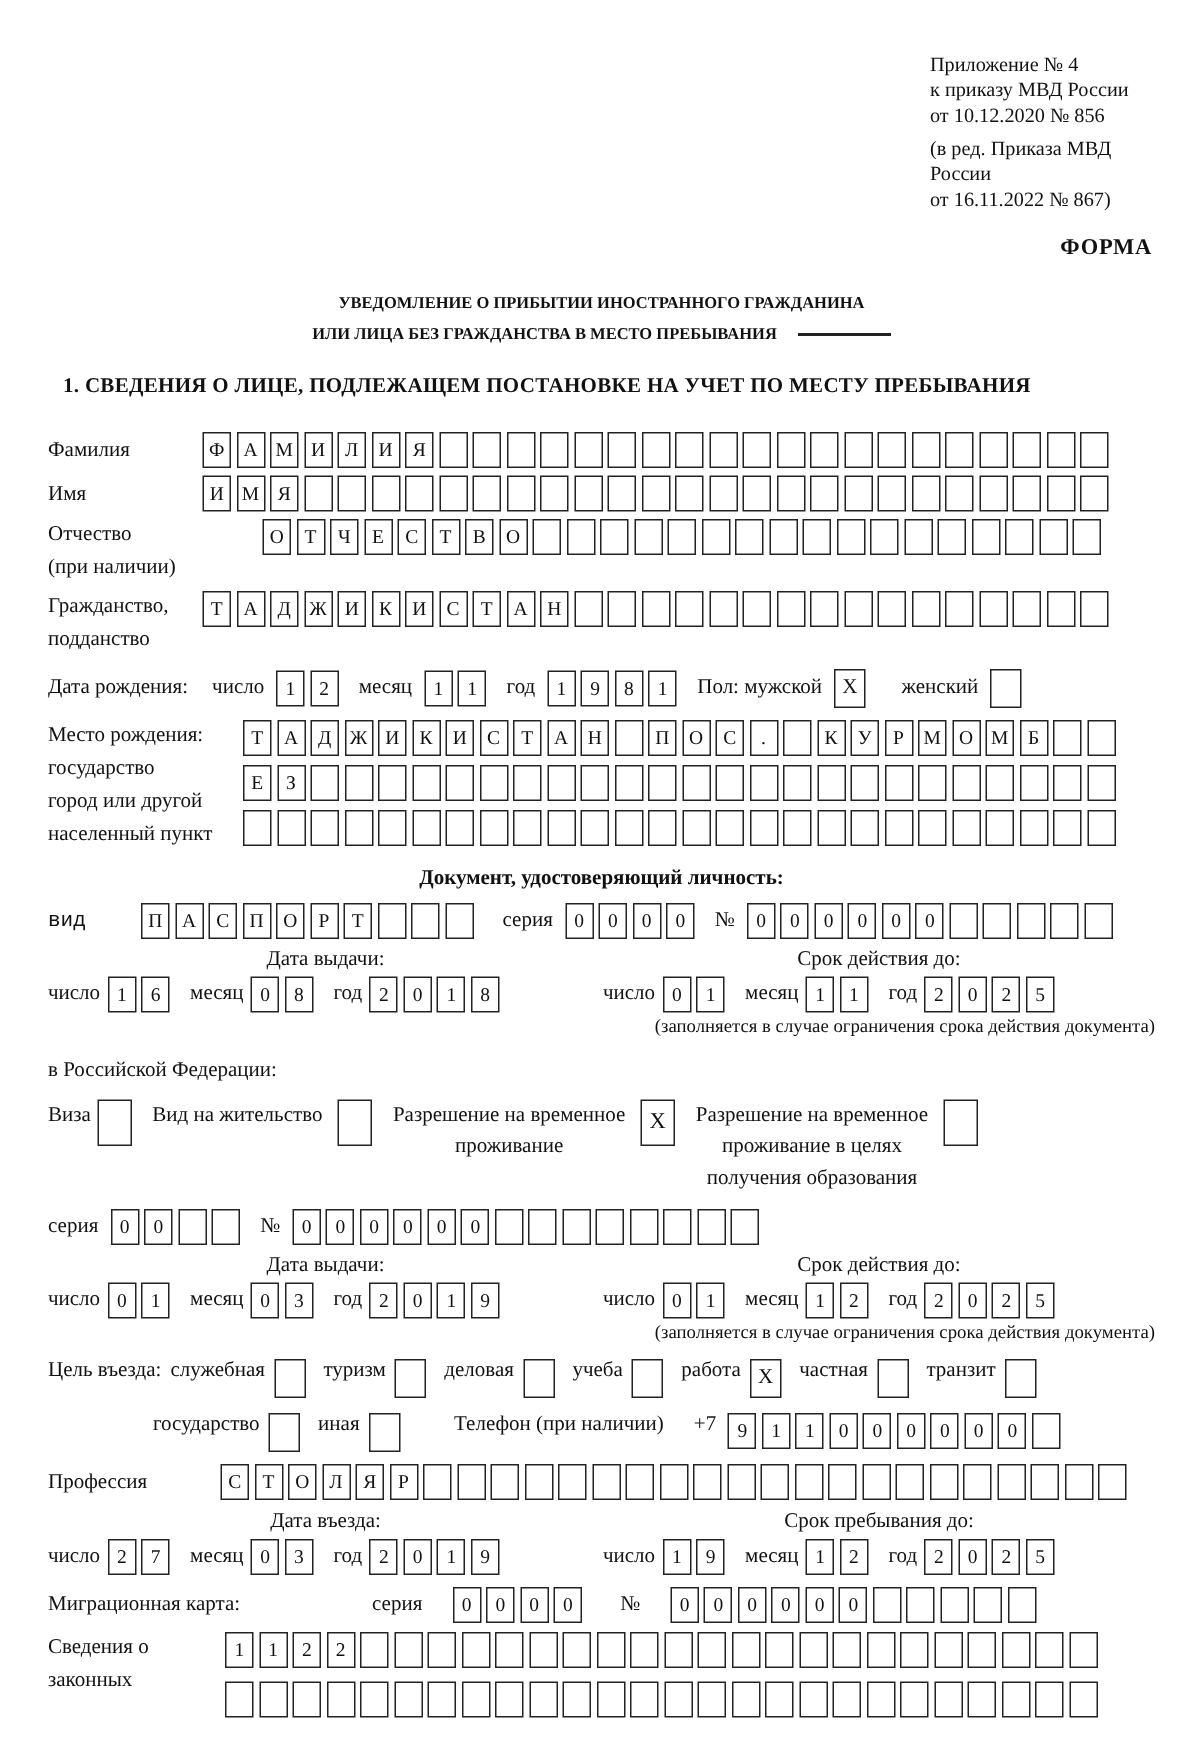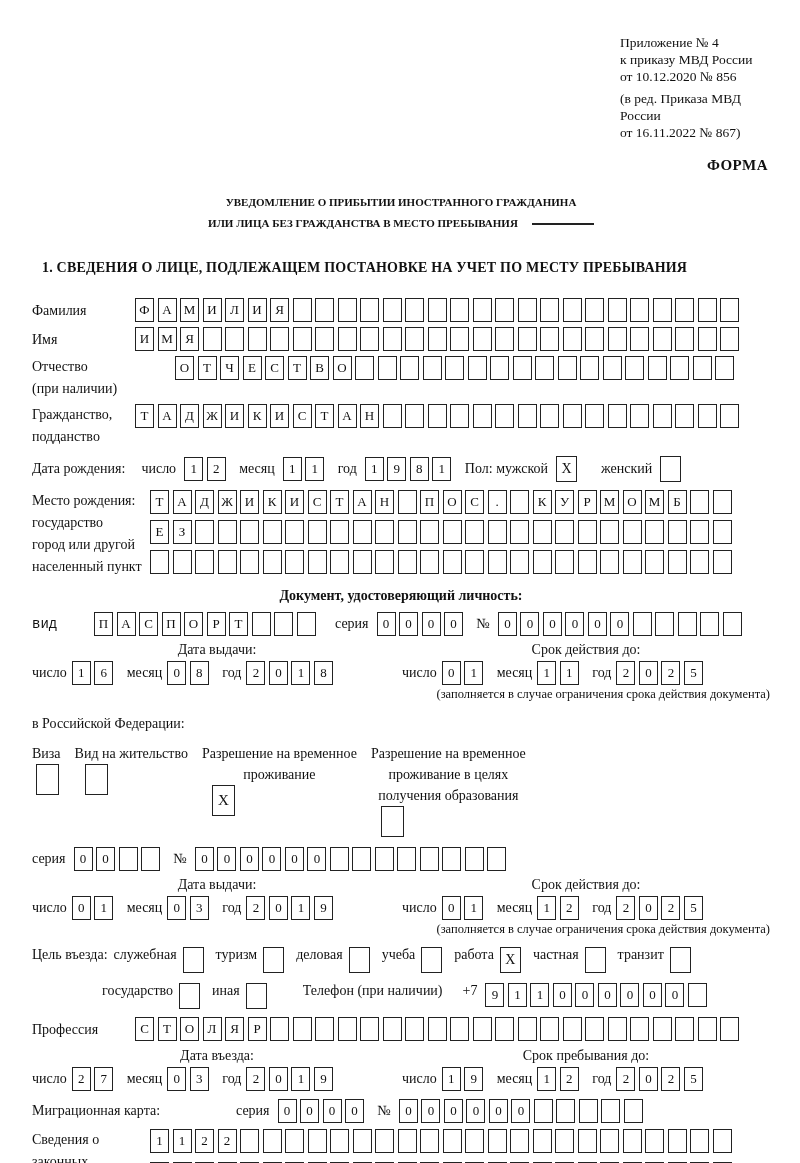--- a/index.html
+++ b/index.html
@@ -10,21 +10,21 @@
     color:#111;font-size:14px;overflow:hidden;background:#fff;
   }
   
   .top-right{margin-left:588px;font-size:13.5px;line-height:17px;}
   .top-right .ed{margin-top:5px;}
   .top-right .ed + .ed{margin-top:0;}
   .forma{text-align:right;font-weight:bold;font-size:15px;margin-top:16px;padding-right:2px;letter-spacing:.5px;}
   
   .title{text-align:center;font-weight:bold;font-size:11px;line-height:21px;margin-top:18px;}
   .blank-line{display:inline-block;width:62px;border-bottom:2px solid #222;margin-left:14px;transform:translateY(-2px);}
-  .section{font-weight:bold;font-size:14px;margin-top:26px;margin-left:10px;letter-spacing:.2px;}
+  .section{font-weight:bold;font-size:14px;margin-top:16px;margin-left:10px;letter-spacing:.2px;}
   
   .row{display:flex;align-items:flex-start;margin-top:4px;}
   .rl{flex-shrink:0;line-height:25px;}
   .rl .sub{display:block;line-height:22px;}
   .cells{display:inline-flex;flex-wrap:nowrap;}
   .cell{
     width:17px;height:22px;border:1.5px solid #222;margin-right:3.5px;
     display:inline-flex;align-items:center;justify-content:center;
     font-size:13px;flex-shrink:0;background:#fff;
   }
@@ -50,31 +50,31 @@
   .dg-left{width:370px;}
   .dg-right{flex:1;}
   .dg-title{text-align:center;font-size:14px;margin-bottom:3px;}
   .dg-fields{display:flex;align-items:center;}
   .dg-fields .t{margin-right:5px;}
   .dg-fields .cells{margin-right:10px;}
   .note-right{text-align:right;font-size:12.5px;margin-top:2px;}
   .para{margin-top:10px;line-height:23px;}
   
   .opts{display:flex;align-items:flex-start;margin-top:8px;}
-  .opt{display:flex;align-items:flex-start;flex-direction:column;}
+  .opt{display:flex;align-items:flex-start;}
   .opt .txt{text-align:center;line-height:21px;}
   .opt .cb-big{margin-left:10px;}
   .opt + .opt{margin-left:14px;}
   
   .purp{display:flex;align-items:flex-start;margin-top:10px;}
   .purp .t{margin-right:6px;}
   .purp .cb{margin-right:12px;}
   .purp .cb:last-child{margin-right:0;}
   .phone-prefix{font-size:14px;margin:0 8px 0 14px;}
-  .mt6{margin-top:6px;} .mt8{margin-top:8px;} .mt10{margin-top:10px;}
+  .mt6{margin-top:6px;} .mt8{margin-top:8px;gap:12px;} .mt10{margin-top:10px;}
 </style>
 </head>
 <body>
 
 <div class="page">
 
   <div class="top-right">
     <div>Приложение № 4</div>
     <div>к приказу МВД России</div>
     <div>от 10.12.2020 № 856</div>

